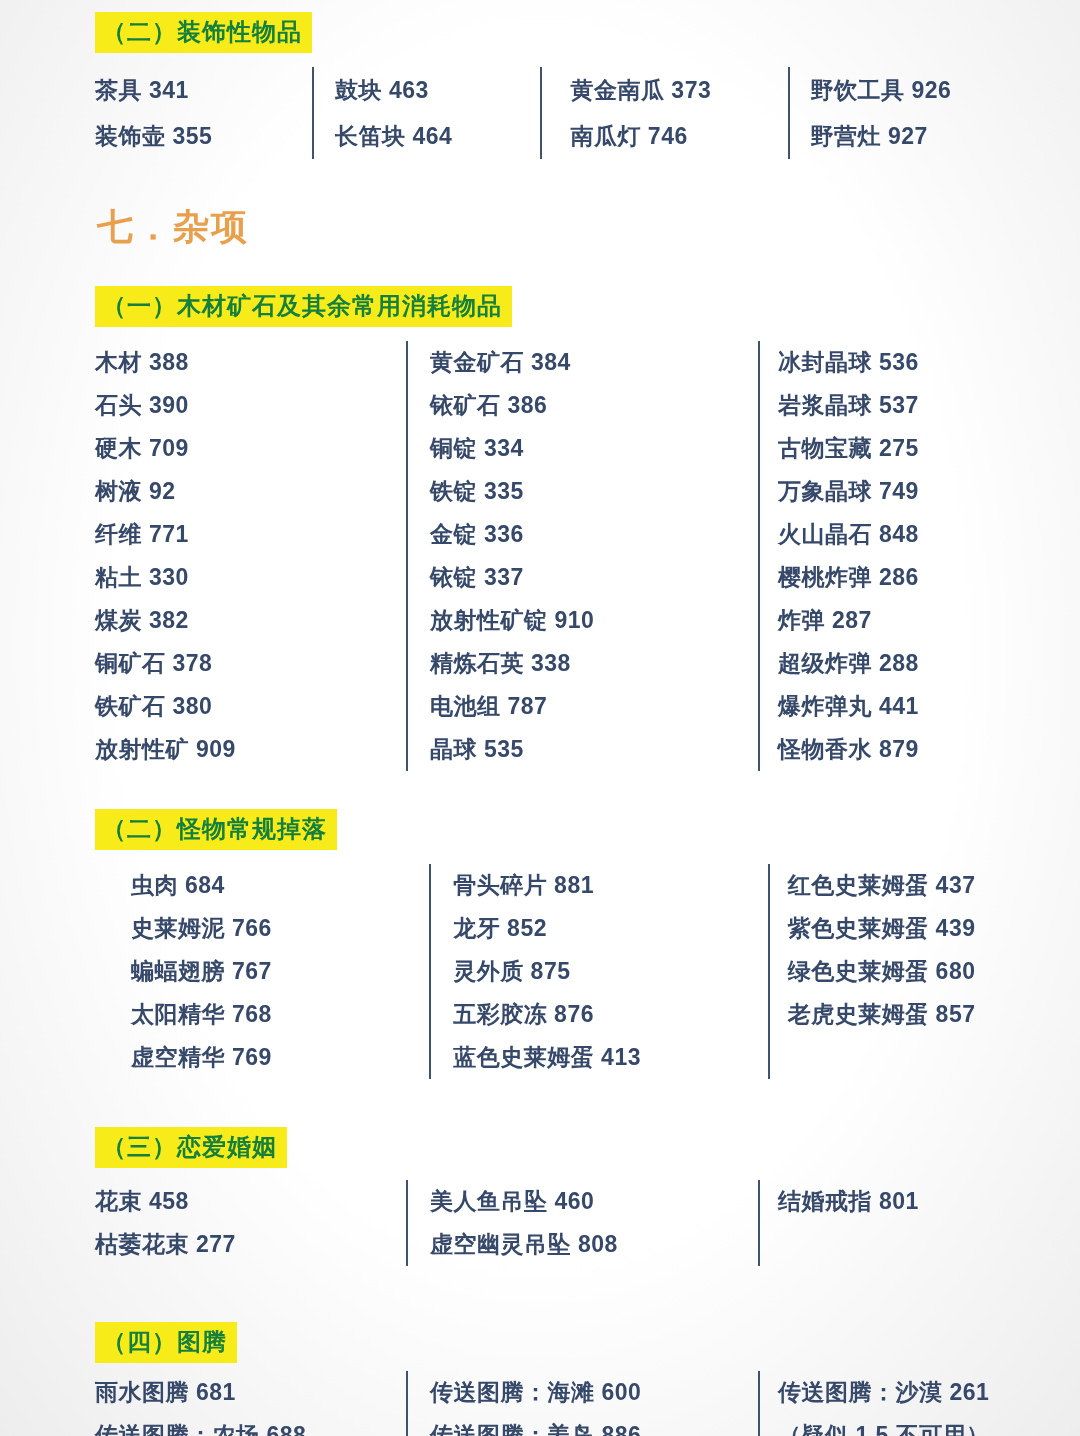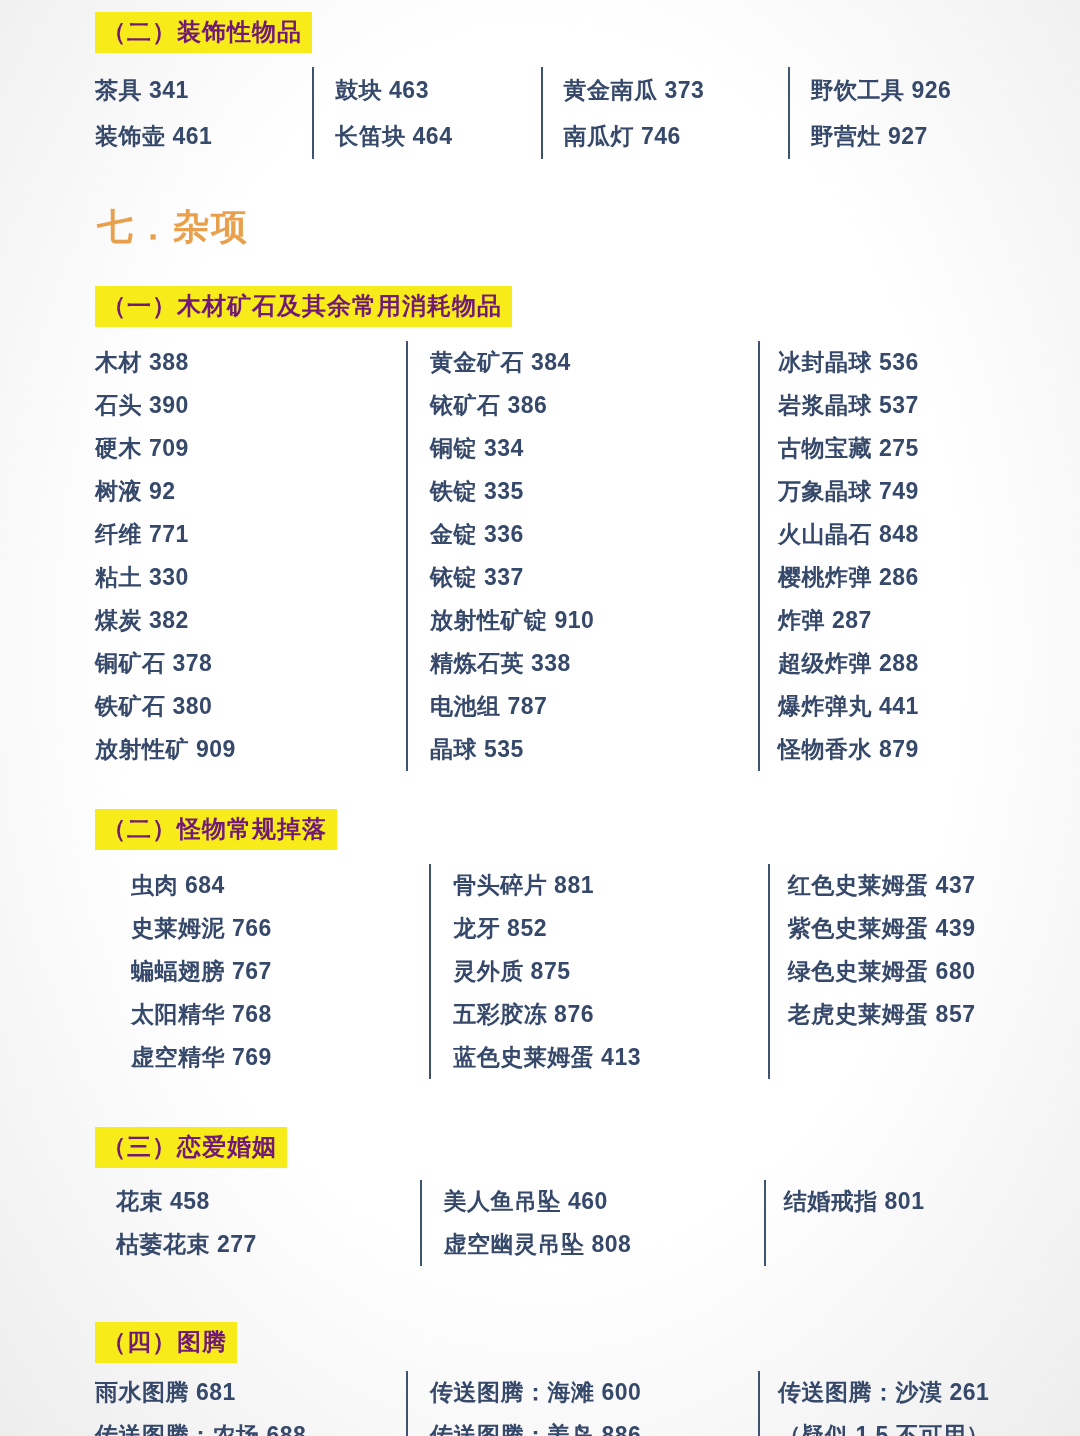--- a/index.html
+++ b/index.html
@@ -12,21 +12,21 @@
     overflow:hidden;
   }
   .content{
     position:absolute;
     left:95px;top:12px;
     width:920px;
   }
   .hl{
     display:inline-block;
     background:#f7ec1a;
-    color:#701a75;
+    color:#15803d;
     font-size:24px;
     font-weight:700;
     padding:4px 10px 5px 7px;
     letter-spacing:1px;
   }
   .chapter{
     margin:44px 0 0 2px;
     font-size:36px;
     font-weight:700;
     color:#e9a04c;
@@ -39,32 +39,32 @@
     font-size:23px;
     font-weight:600;
     letter-spacing:0.5px;
     white-space:normal;
   }
   
   .cols4{margin-top:14px;}
   .cols4 .item{line-height:46px;}
   .c4-1{width:222px;}
   .c4-2{width:233px;padding-left:21px;}
-  .c4-3{width:252px;padding-left:21px;}
+  .c4-3{width:252px;padding-left:28px;}
   .c4-4{width:232px;padding-left:21px;}
   
   .cols3 .item{line-height:43px;}
   .c3-1{width:311px;}
   .c3-2{width:352px;padding-left:22px;}
   .c3-3{width:257px;padding-left:18px;}
   .sec-materials .cols3{margin-top:14px;}
   .sec-drops{margin-top:38px;}
   .sec-drops .cols3{margin-top:14px;margin-left:36px;}
   .sec-love{margin-top:48px;}
-  .sec-love .cols3{margin-top:12px;margin-left:21px;}
+  .sec-love .cols3{margin-top:12px;}
   .sec-totems{margin-top:56px;}
   .sec-totems .cols3{margin-top:8px;}
   .sec-materials{margin-top:34px;}
   .watermark{
     position:absolute;
     left:386px;top:1436px;
     font-size:36px;
     font-weight:700;
     letter-spacing:8px;
     color:#d4d4d4;
@@ -75,21 +75,21 @@
 <body>
 
 <div class="page">
   <div class="content">
 
     <div class="sec-decor">
       <span class="hl">（二）装饰性物品</span>
       <div class="cols cols4">
         <div class="col c4-1">
           <div class="item">茶具 341</div>
-          <div class="item">装饰壶 461</div>
+          <div class="item">装饰壶 355</div>
         </div>
         <div class="col sep c4-2">
           <div class="item">鼓块 463</div>
           <div class="item">长笛块 464</div>
         </div>
         <div class="col sep c4-3">
           <div class="item">黄金南瓜 373</div>
           <div class="item">南瓜灯 746</div>
         </div>
         <div class="col sep c4-4">

